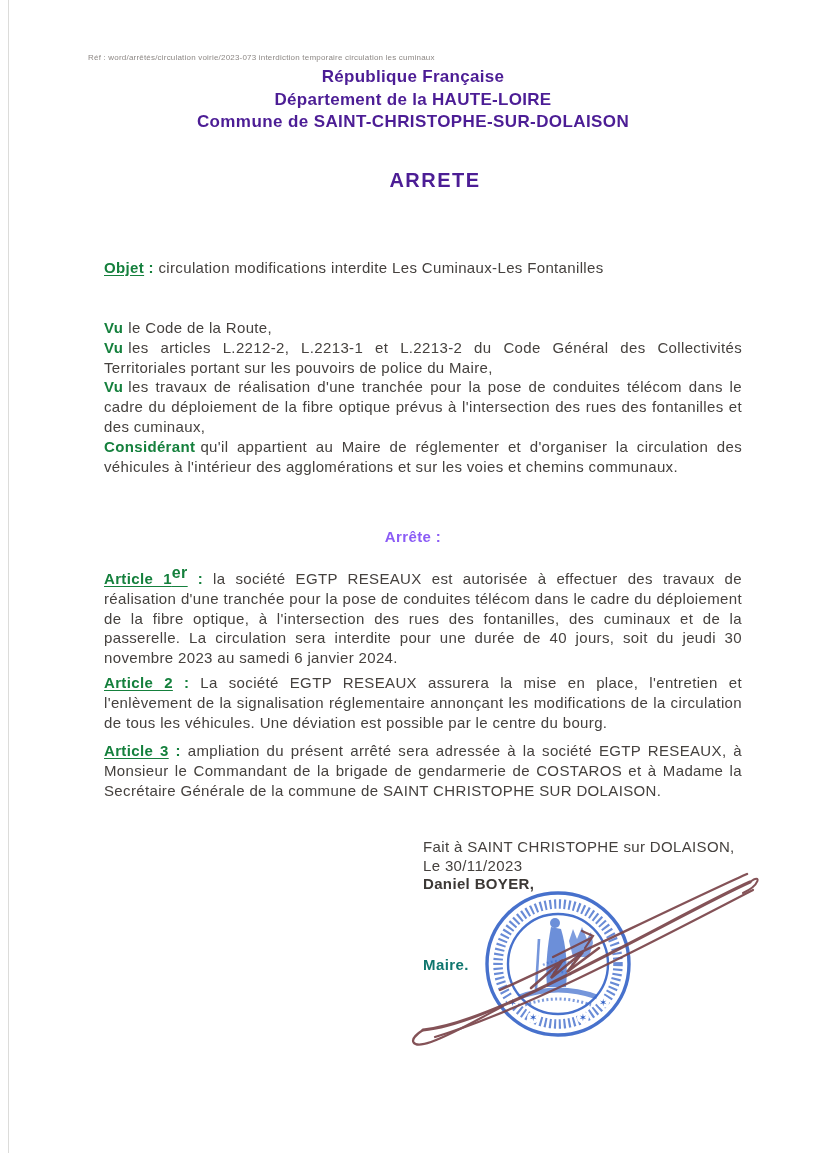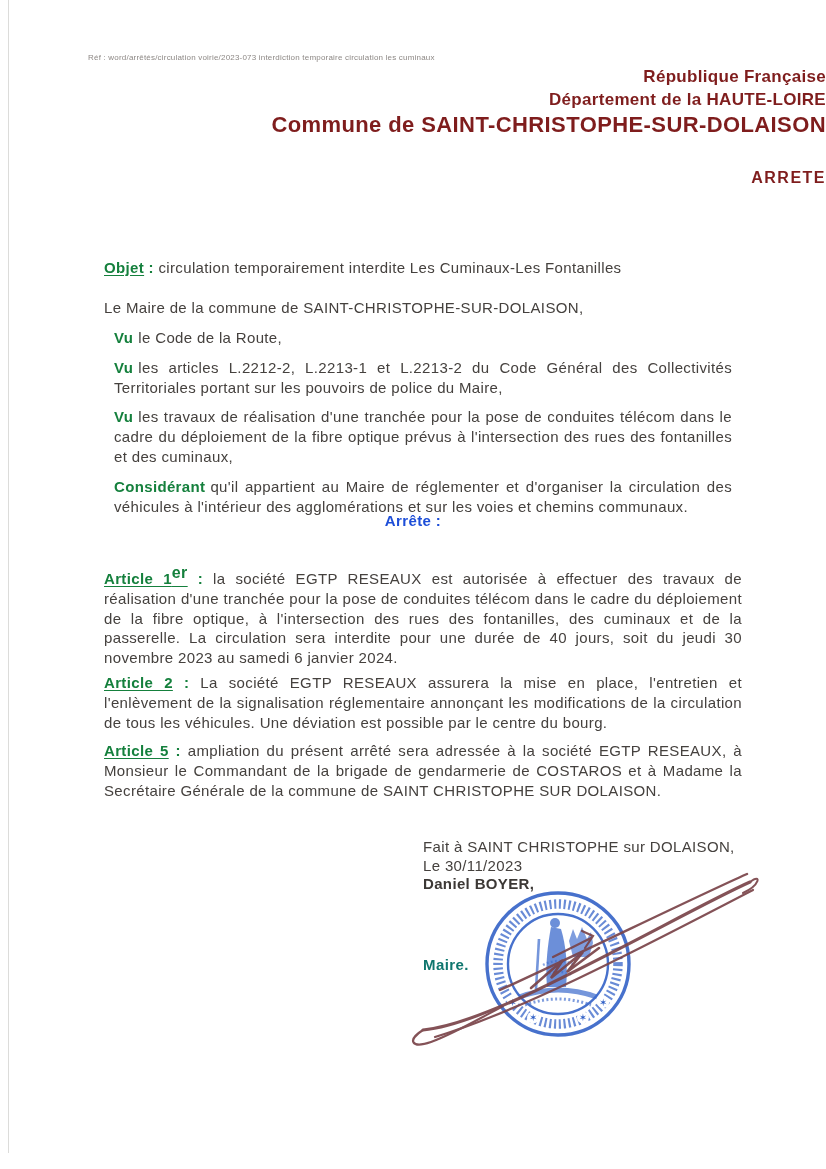--- a/index.html
+++ b/index.html
@@ -13,45 +13,45 @@
   }
   .scan-edge{
     position:absolute;left:8px;top:0;width:1px;height:1169px;
     background:#dcdcda;
   }
   .ref-line{
     position:absolute;left:88px;top:53px;
     font-size:8px;color:#8d8885;letter-spacing:.2px;
   }
   .hdr{
-    position:absolute;left:0;right:0;text-align:right;
-    font-weight:bold;color:#7f1d1d;
+    position:absolute;left:0;right:0;text-align:center;
+    font-weight:bold;color:#4c1d95;
   }
   .hdr1{top:67px;font-size:17px;letter-spacing:.3px;}
   .hdr2{top:90px;font-size:17px;letter-spacing:.3px;}
-  .hdr3{top:112px;font-size:22px;letter-spacing:.4px;}
-  .ttl1{top:169px;font-size:16px;letter-spacing:1.5px;padding-left:44px;}
+  .hdr3{top:112px;font-size:17px;letter-spacing:.4px;}
+  .ttl1{top:169px;font-size:20px;letter-spacing:1.5px;padding-left:44px;}
   .ttl2{top:195px;font-size:20px;letter-spacing:.8px;}
   .body-text{
     position:absolute;left:104px;width:638px;
     font-size:15px;line-height:19.8px;
     letter-spacing:.35px;
     text-align:justify;
     color:#45413e;
   }
   .objet{top:243px;}
   .intro{top:283px;text-align:left;}
   .recitals{top:318px;}
-  .recitals p{margin:10px;}
+  .recitals p{margin:0;}
   .b{font-weight:bold;color:#15803d;}
   .u{text-decoration:underline;text-underline-offset:2px;}
   .lbl-sp{margin-right:5px;}
   .arrete-h{
-    position:absolute;left:0;right:0;top:512px;text-align:center;
-    font-size:15px;font-weight:bold;color:#1d4ed8;letter-spacing:.4px;
+    position:absolute;left:0;right:0;top:528px;text-align:center;
+    font-size:15px;font-weight:bold;color:#8b5cf6;letter-spacing:.4px;
   }
   .art1{top:548px;}
   .art2{top:652px;}
   .art3{top:720px;}
   .art-label sup{font-size:16px;}
   .sig-block{
     position:absolute;left:423px;top:838px;
     font-size:15px;line-height:18.6px;letter-spacing:.35px;
     color:#45413e;
   }
@@ -71,38 +71,37 @@
   <div class="scan-edge"></div>
 
   <div class="ref-line">Réf : word/arrêtés/circulation voirie/2023-073 interdiction temporaire circulation les cuminaux</div>
 
   <div class="hdr hdr1">République Française</div>
   <div class="hdr hdr2">Département de la HAUTE-LOIRE</div>
   <div class="hdr hdr3">Commune de SAINT-CHRISTOPHE-SUR-DOLAISON</div>
 
   <div class="hdr ttl1">ARRETE</div>
 
-  <p class="body-text objet"><span class="b u">Objet</span><span class="b"> : </span><span>circulation temporairement interdite Les Cuminaux-Les Fontanilles</span></p>
+  <p class="body-text objet"><span class="b u">Objet</span><span class="b"> : </span><span>circulation modifications interdite Les Cuminaux-Les Fontanilles</span></p>
 
-  <p class="body-text intro">Le Maire de la commune de SAINT-CHRISTOPHE-SUR-DOLAISON,</p>
 
   <div class="body-text recitals">
     <p><span class="b lbl-sp">Vu</span><span>le Code de la Route,</span></p>
     <p><span class="b lbl-sp">Vu</span><span>les articles L.2212-2, L.2213-1 et L.2213-2 du Code Général des Collectivités Territoriales portant sur les pouvoirs de police du Maire,</span></p>
     <p><span class="b lbl-sp">Vu</span><span>les travaux de réalisation d'une tranchée pour la pose de conduites télécom dans le cadre du déploiement de la fibre optique prévus à l'intersection des rues des fontanilles et des cuminaux,</span></p>
     <p><span class="b lbl-sp">Considérant</span><span>qu'il appartient au Maire de réglementer et d'organiser la circulation des véhicules à l'intérieur des agglomérations et sur les voies et chemins communaux.</span></p>
   </div>
 
   <div class="arrete-h">Arrête :</div>
 
   <p class="body-text art1"><span class="b u art-label"><span>Article 1</span><sup>er</sup></span><span class="b"> : </span><span>la société EGTP RESEAUX est autorisée à effectuer des travaux de réalisation d'une tranchée pour la pose de conduites télécom dans le cadre du déploiement de la fibre optique, à l'intersection des rues des fontanilles, des cuminaux et de la passerelle. La circulation sera interdite pour une durée de 40 jours, soit du jeudi 30 novembre 2023 au samedi 6 janvier 2024.</span></p>
 
   <p class="body-text art2"><span class="b u art-label"><span>Article 2</span><sup></sup></span><span class="b"> : </span><span>La société EGTP RESEAUX assurera la mise en place, l'entretien et l'enlèvement de la signalisation réglementaire annonçant les modifications de la circulation de tous les véhicules. Une déviation est possible par le centre du bourg.</span></p>
 
-  <p class="body-text art3"><span class="b u art-label"><span>Article 5</span><sup></sup></span><span class="b"> : </span><span>ampliation du présent arrêté sera adressée à la société EGTP RESEAUX, à Monsieur le Commandant de la brigade de gendarmerie de COSTAROS et à Madame la Secrétaire Générale de la commune de SAINT CHRISTOPHE SUR DOLAISON.</span></p>
+  <p class="body-text art3"><span class="b u art-label"><span>Article 3</span><sup></sup></span><span class="b"> : </span><span>ampliation du présent arrêté sera adressée à la société EGTP RESEAUX, à Monsieur le Commandant de la brigade de gendarmerie de COSTAROS et à Madame la Secrétaire Générale de la commune de SAINT CHRISTOPHE SUR DOLAISON.</span></p>
 
   <div class="sig-block">
     <div>Fait à SAINT CHRISTOPHE sur DOLAISON,</div>
     <div>Le 30/11/2023</div>
     <div class="sig-name">Daniel BOYER,</div>
   </div>
 
   <div class="maire">Maire.</div>
 
   <svg class="seal" viewBox="0 0 154 154">

